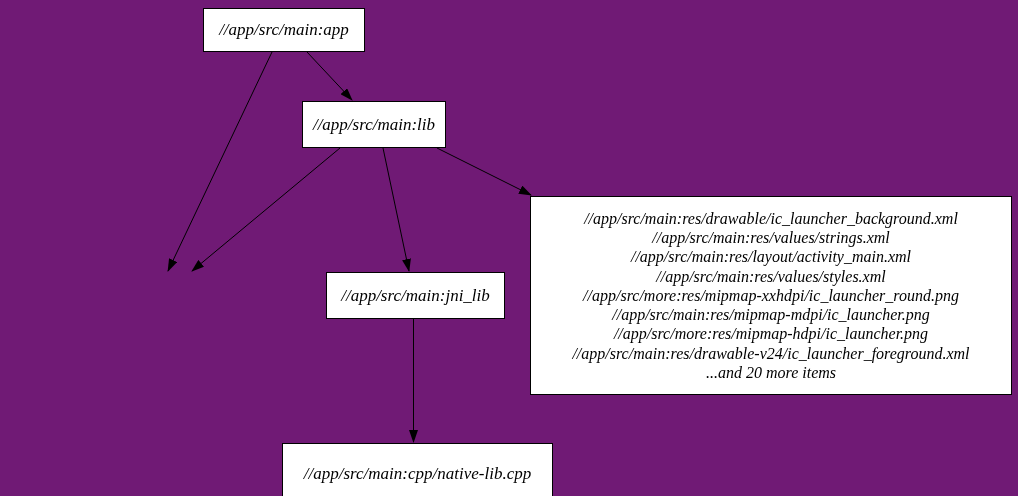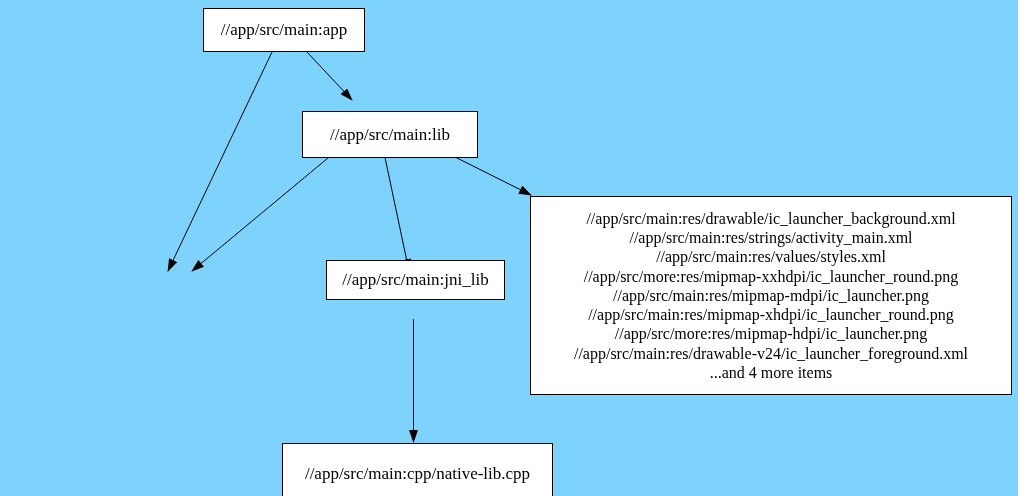--- a/index.html
+++ b/index.html
@@ -4,24 +4,25 @@
 <style>
   html, body {
     margin: 0;
     padding: 0;
     background: #ffffff;
   }
   .canvas {
     position: relative;
     width: 1018px;
     height: 496px;
-    background: #7dd3fc;
+    background: #701a75;
     font-family: "Liberation Serif", "DejaVu Serif", serif;
     color: #000000;
     overflow: hidden;
+    font-style: italic;
   }
   svg.edge-layer {
     position: absolute;
     left: 0; top: 0;
     width: 1018px;
     height: 496px;
     pointer-events: none;
   }
   svg.edge-layer line {
     stroke: #000000;
@@ -39,23 +40,23 @@
     white-space: nowrap;
     text-align: center;
   }
   .node.multi {
     flex-direction: column;
     justify-content: center;
     line-height: 19.3px;
     font-size: 16px;
   }
   #node-app      { left: 203px; top: 8px;   width: 162px; height: 44px; }
-  #node-lib      { left: 302px; top: 111px; width: 176px; height: 47px; }
+  #node-lib      { left: 302px; top: 101px; width: 144px; height: 47px; }
   #node-manifest { left: 4px;   top: 272px; width: 297px; height: 49px; }
-  #node-jni-lib  { left: 326px; top: 260px; width: 179px; height: 40px; }
+  #node-jni-lib  { left: 326px; top: 272px; width: 179px; height: 47px; }
   #node-res      { left: 530px; top: 196px; width: 482px; height: 199px; }
   #node-cpp      { left: 282px; top: 443px; width: 271px; height: 62px; }
 </style>
 </head>
 <body>
 
 <div class="canvas">
 
   <svg class="edge-layer" viewBox="0 0 1018 496" xmlns="http://www.w3.org/2000/svg">
     <defs>
@@ -73,25 +74,25 @@
 
   <div class="node" id="node-app">//app/src/main:app</div>
 
   <div class="node" id="node-lib">//app/src/main:lib</div>
 
 
   <div class="node" id="node-jni-lib">//app/src/main:jni_lib</div>
 
   <div class="node multi" id="node-res">
     <div>//app/src/main:res/drawable/ic_launcher_background.xml</div>
-    <div>//app/src/main:res/strings/activity_main.xml</div>
+    <div>//app/src/main:res/values/strings.xml</div>
+    <div>//app/src/main:res/layout/activity_main.xml</div>
     <div>//app/src/main:res/values/styles.xml</div>
     <div>//app/src/more:res/mipmap-xxhdpi/ic_launcher_round.png</div>
     <div>//app/src/main:res/mipmap-mdpi/ic_launcher.png</div>
-    <div>//app/src/main:res/mipmap-xhdpi/ic_launcher_round.png</div>
     <div>//app/src/more:res/mipmap-hdpi/ic_launcher.png</div>
     <div>//app/src/main:res/drawable-v24/ic_launcher_foreground.xml</div>
-    <div>...and 4 more items</div>
+    <div>...and 20 more items</div>
   </div>
 
   <div class="node" id="node-cpp">//app/src/main:cpp/native-lib.cpp</div>
 
 </div>
 
 </body></html>

